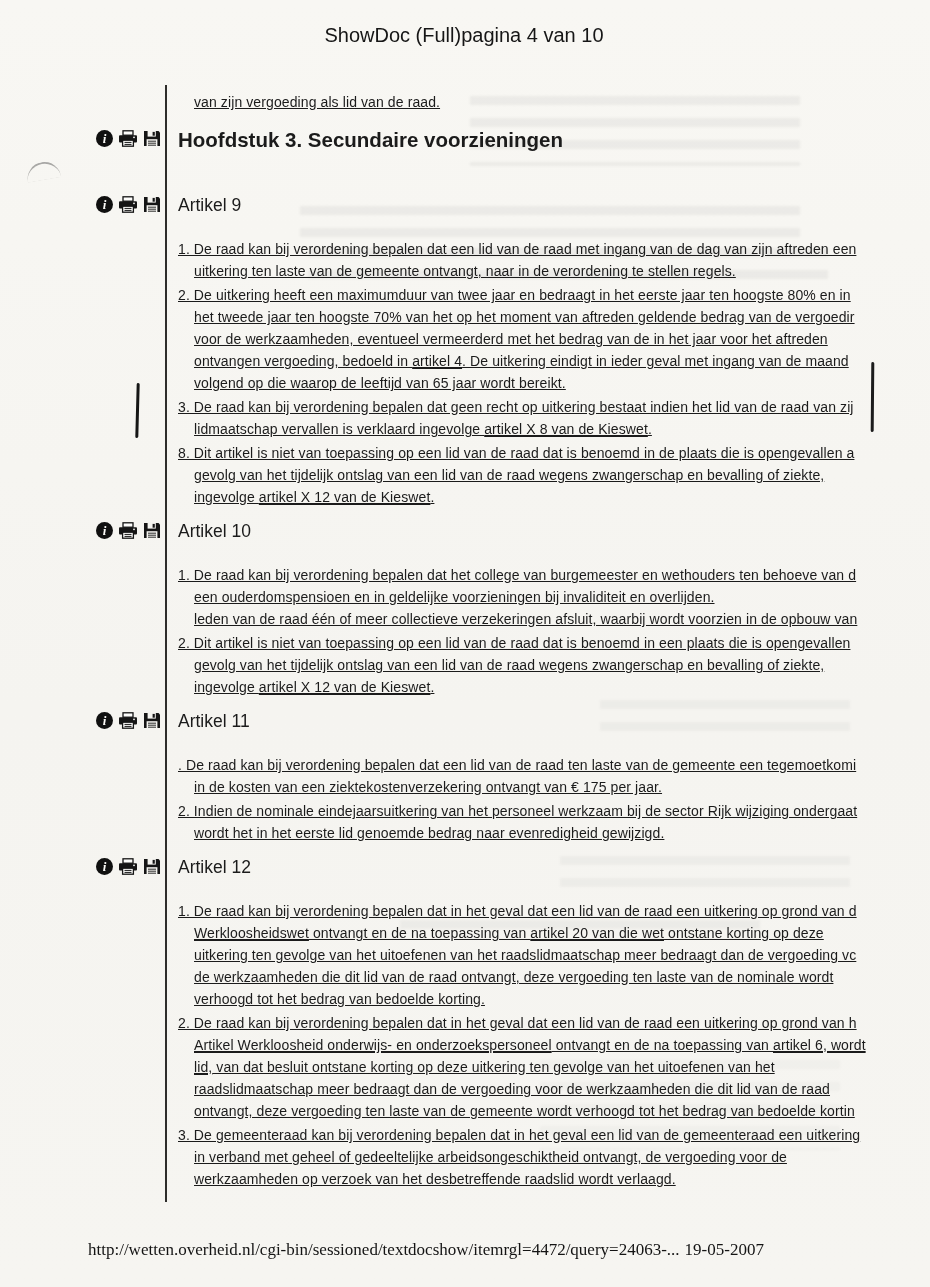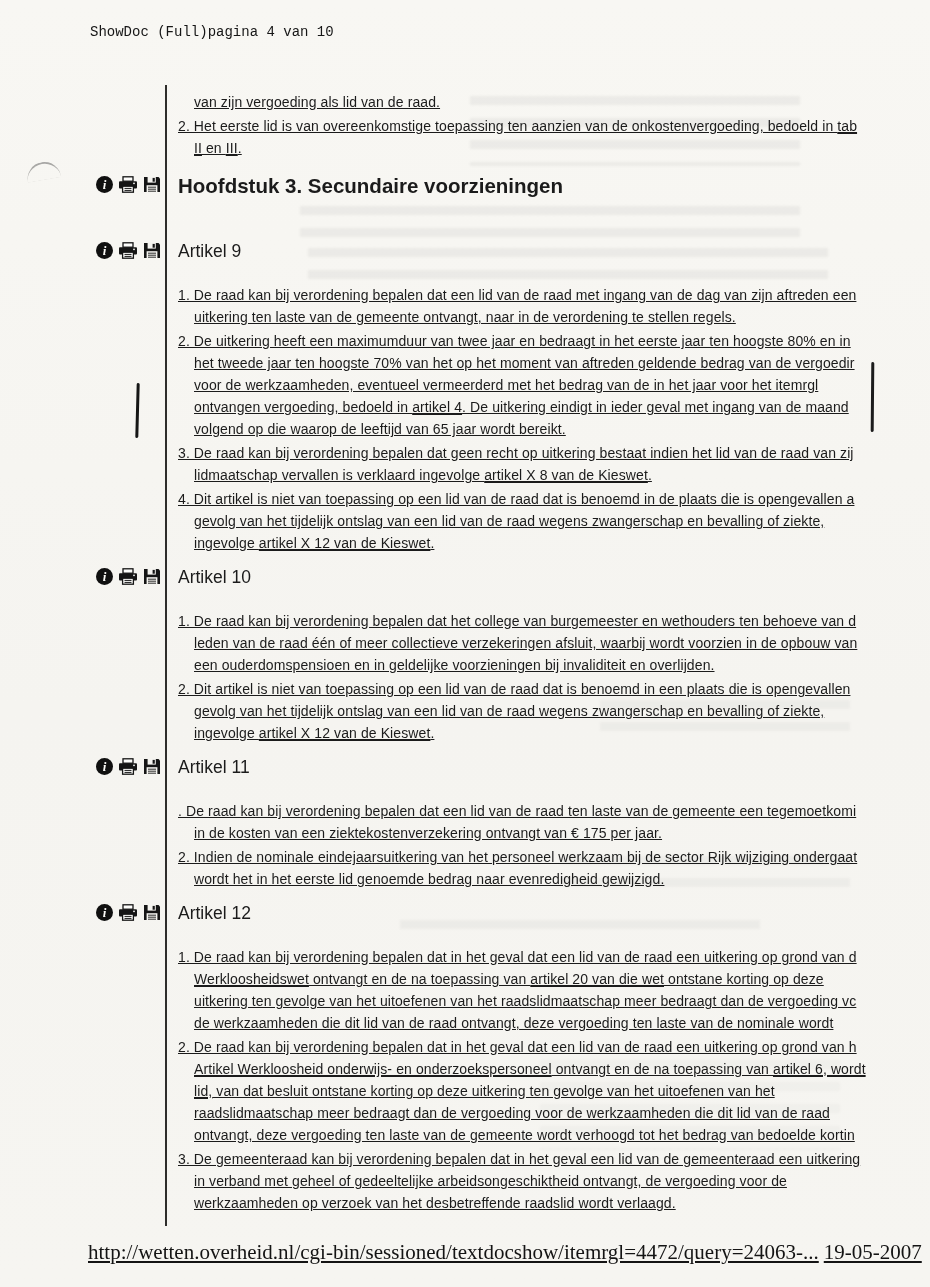--- a/index.html
+++ b/index.html
@@ -4,27 +4,27 @@
 <style>
   html,body{margin:0;padding:0;background:#d9d8d4;}
   .page{
     position:relative;width:930px;height:1287px;overflow:hidden;
     background:linear-gradient(180deg,#f8f7f3 0%,#f5f4f0 55%,#f6f5f1 100%);
     font-family:"Liberation Sans",sans-serif;color:#1b1b1b;
   }
   
   .print-header{
     position:absolute;top:24px;left:90px;right:92px;
-    display:flex;justify-content:flex-start;
-    font-family:Liberation Mono, monospace;font-size:14px;color:#161616;
+    display:flex;justify-content:center;
+    font-family:Liberation Sans, sans-serif;font-size:20px;color:#161616;
   }
   .print-footer{
     position:absolute;top:1240px;left:88px;
-    font-family:"Liberation Serif",serif;font-size:21px;color:#141414;
-    display:flex;white-space:nowrap;text-decoration:underline;
+    font-family:"Liberation Serif",serif;font-size:17px;color:#141414;
+    display:flex;white-space:nowrap;
   }
   .print-footer .date{margin-left:5px;}
 
   
   .content{
     position:absolute;left:165px;top:85px;width:762px;
     border-left:2px solid #2e2d2b;
     padding:6px 0 10px 11px;box-sizing:border-box;z-index:2;
   }
   .para{margin:0 0 2px 0;}
@@ -72,24 +72,20 @@
 
   <div class="print-header">
     <span>ShowDoc (Full)</span>
     <span>pagina 4 van 10</span>
   </div>
 
   <div class="content" id="doc-body">
       <div class="para">
         <div class="line cont"><span>van zijn vergoeding als lid van de raad.</span></div>
       </div>
-      <div class="para">
-        <div class="line"><span>2. Het eerste lid is van overeenkomstige toepassing ten aanzien van de onkostenvergoeding, bedoeld in </span><span class="u">tab</span></div>
-        <div class="line cont"><span class="u">II</span><span> en </span><span class="u">III</span><span>.</span></div>
-      </div>
       <div class="h1"><span class="icon-group">
           <span class="icon">
             <span class="info-badge">i</span>
           </span>
           <span class="icon">
             <svg width="20" height="17" viewBox="0 0 20 17">
               <rect x="5" y="0.8" width="10" height="4.4" fill="#fdfdfb" stroke="#151515" stroke-width="1.3"></rect>
               <rect x="1" y="5.2" width="18" height="7.2" rx="1" fill="#151515"></rect>
               <circle cx="16" cy="7.3" r="0.9" fill="#fdfdfb"></circle>
               <rect x="4.6" y="10.2" width="10.8" height="6" fill="#fdfdfb" stroke="#151515" stroke-width="1.3"></rect>
@@ -129,30 +125,30 @@
             </svg>
           </span>
         </span><span>Artikel 9</span></div>
       <div class="para">
         <div class="line"><span>1. De raad kan bij verordening bepalen dat een lid van de raad met ingang van de dag van zijn aftreden een</span></div>
         <div class="line cont"><span>uitkering ten laste van de gemeente ontvangt, naar in de verordening te stellen regels.</span></div>
       </div>
       <div class="para">
         <div class="line"><span>2. De uitkering heeft een maximumduur van twee jaar en bedraagt in het eerste jaar ten hoogste 80% en in</span></div>
         <div class="line cont"><span>het tweede jaar ten hoogste 70% van het op het moment van aftreden geldende bedrag van de vergoedir</span></div>
-        <div class="line cont"><span>voor de werkzaamheden, eventueel vermeerderd met het bedrag van de in het jaar voor het itemrgl</span></div>
+        <div class="line cont"><span>voor de werkzaamheden, eventueel vermeerderd met het bedrag van de in het jaar voor het aftreden</span></div>
         <div class="line cont"><span>ontvangen vergoeding, bedoeld in </span><span class="u">artikel 4</span><span>. De uitkering eindigt in ieder geval met ingang van de maand</span></div>
         <div class="line cont"><span>volgend op die waarop de leeftijd van 65 jaar wordt bereikt.</span></div>
       </div>
       <div class="para">
         <div class="line"><span>3. De raad kan bij verordening bepalen dat geen recht op uitkering bestaat indien het lid van de raad van zij</span></div>
         <div class="line cont"><span>lidmaatschap vervallen is verklaard ingevolge </span><span class="u">artikel X 8 van de Kieswet</span><span>.</span></div>
       </div>
       <div class="para">
-        <div class="line"><span>4. Dit artikel is niet van toepassing op een lid van de raad dat is benoemd in de plaats die is opengevallen a</span></div>
+        <div class="line"><span>8. Dit artikel is niet van toepassing op een lid van de raad dat is benoemd in de plaats die is opengevallen a</span></div>
         <div class="line cont"><span>gevolg van het tijdelijk ontslag van een lid van de raad wegens zwangerschap en bevalling of ziekte,</span></div>
         <div class="line cont"><span>ingevolge </span><span class="u">artikel X 12 van de Kieswet</span><span>.</span></div>
       </div>
       <div class="h2"><span class="icon-group">
           <span class="icon">
             <span class="info-badge">i</span>
           </span>
           <span class="icon">
             <svg width="20" height="17" viewBox="0 0 20 17">
               <rect x="5" y="0.8" width="10" height="4.4" fill="#fdfdfb" stroke="#151515" stroke-width="1.3"></rect>
@@ -167,22 +163,22 @@
               <path d="M1 1h14.5L17 2.5V16H1z" fill="#151515"></path>
               <rect x="4.6" y="1" width="8.2" height="5.6" fill="#f5f4f0"></rect>
               <rect x="9.6" y="1.9" width="2.2" height="3.8" fill="#151515"></rect>
               <rect x="3.6" y="9.2" width="10.8" height="6.8" fill="#f5f4f0"></rect>
               <path d="M5 11.2h8M5 13.2h8M5 15.2h8" stroke="#151515" stroke-width="0.9"></path>
             </svg>
           </span>
         </span><span>Artikel 10</span></div>
       <div class="para">
         <div class="line"><span>1. De raad kan bij verordening bepalen dat het college van burgemeester en wethouders ten behoeve van d</span></div>
+        <div class="line cont"><span>een ouderdomspensioen en in geldelijke voorzieningen bij invaliditeit en overlijden.</span></div>
         <div class="line cont"><span>leden van de raad één of meer collectieve verzekeringen afsluit, waarbij wordt voorzien in de opbouw van</span></div>
-        <div class="line cont"><span>een ouderdomspensioen en in geldelijke voorzieningen bij invaliditeit en overlijden.</span></div>
       </div>
       <div class="para">
         <div class="line"><span>2. Dit artikel is niet van toepassing op een lid van de raad dat is benoemd in een plaats die is opengevallen</span></div>
         <div class="line cont"><span>gevolg van het tijdelijk ontslag van een lid van de raad wegens zwangerschap en bevalling of ziekte,</span></div>
         <div class="line cont"><span>ingevolge </span><span class="u">artikel X 12 van de Kieswet</span><span>.</span></div>
       </div>
       <div class="h2"><span class="icon-group">
           <span class="icon">
             <span class="info-badge">i</span>
           </span>
@@ -234,20 +230,21 @@
               <rect x="3.6" y="9.2" width="10.8" height="6.8" fill="#f5f4f0"></rect>
               <path d="M5 11.2h8M5 13.2h8M5 15.2h8" stroke="#151515" stroke-width="0.9"></path>
             </svg>
           </span>
         </span><span>Artikel 12</span></div>
       <div class="para">
         <div class="line"><span>1. De raad kan bij verordening bepalen dat in het geval dat een lid van de raad een uitkering op grond van d</span></div>
         <div class="line cont"><span class="u">Werkloosheidswet</span><span> ontvangt en de na toepassing van </span><span class="u">artikel 20 van die wet</span><span> ontstane korting op deze</span></div>
         <div class="line cont"><span>uitkering ten gevolge van het uitoefenen van het raadslidmaatschap meer bedraagt dan de vergoeding vc</span></div>
         <div class="line cont"><span>de werkzaamheden die dit lid van de raad ontvangt, deze vergoeding ten laste van de nominale wordt</span></div>
+        <div class="line cont"><span>verhoogd tot het bedrag van bedoelde korting.</span></div>
       </div>
       <div class="para">
         <div class="line"><span>2. De raad kan bij verordening bepalen dat in het geval dat een lid van de raad een uitkering op grond van h</span></div>
         <div class="line cont"><span class="u">Artikel Werkloosheid onderwijs- en onderzoekspersoneel</span><span> ontvangt en de na toepassing van </span><span class="u">artikel 6, wordt</span></div>
         <div class="line cont"><span class="u">lid,</span><span> van dat besluit ontstane korting op deze uitkering ten gevolge van het uitoefenen van het</span></div>
         <div class="line cont"><span>raadslidmaatschap meer bedraagt dan de vergoeding voor de werkzaamheden die dit lid van de raad</span></div>
         <div class="line cont"><span>ontvangt, deze vergoeding ten laste van de gemeente wordt verhoogd tot het bedrag van bedoelde kortin</span></div>
       </div>
       <div class="para">
         <div class="line"><span>3. De gemeenteraad kan bij verordening bepalen dat in het geval een lid van de gemeenteraad een uitkering</span></div>

